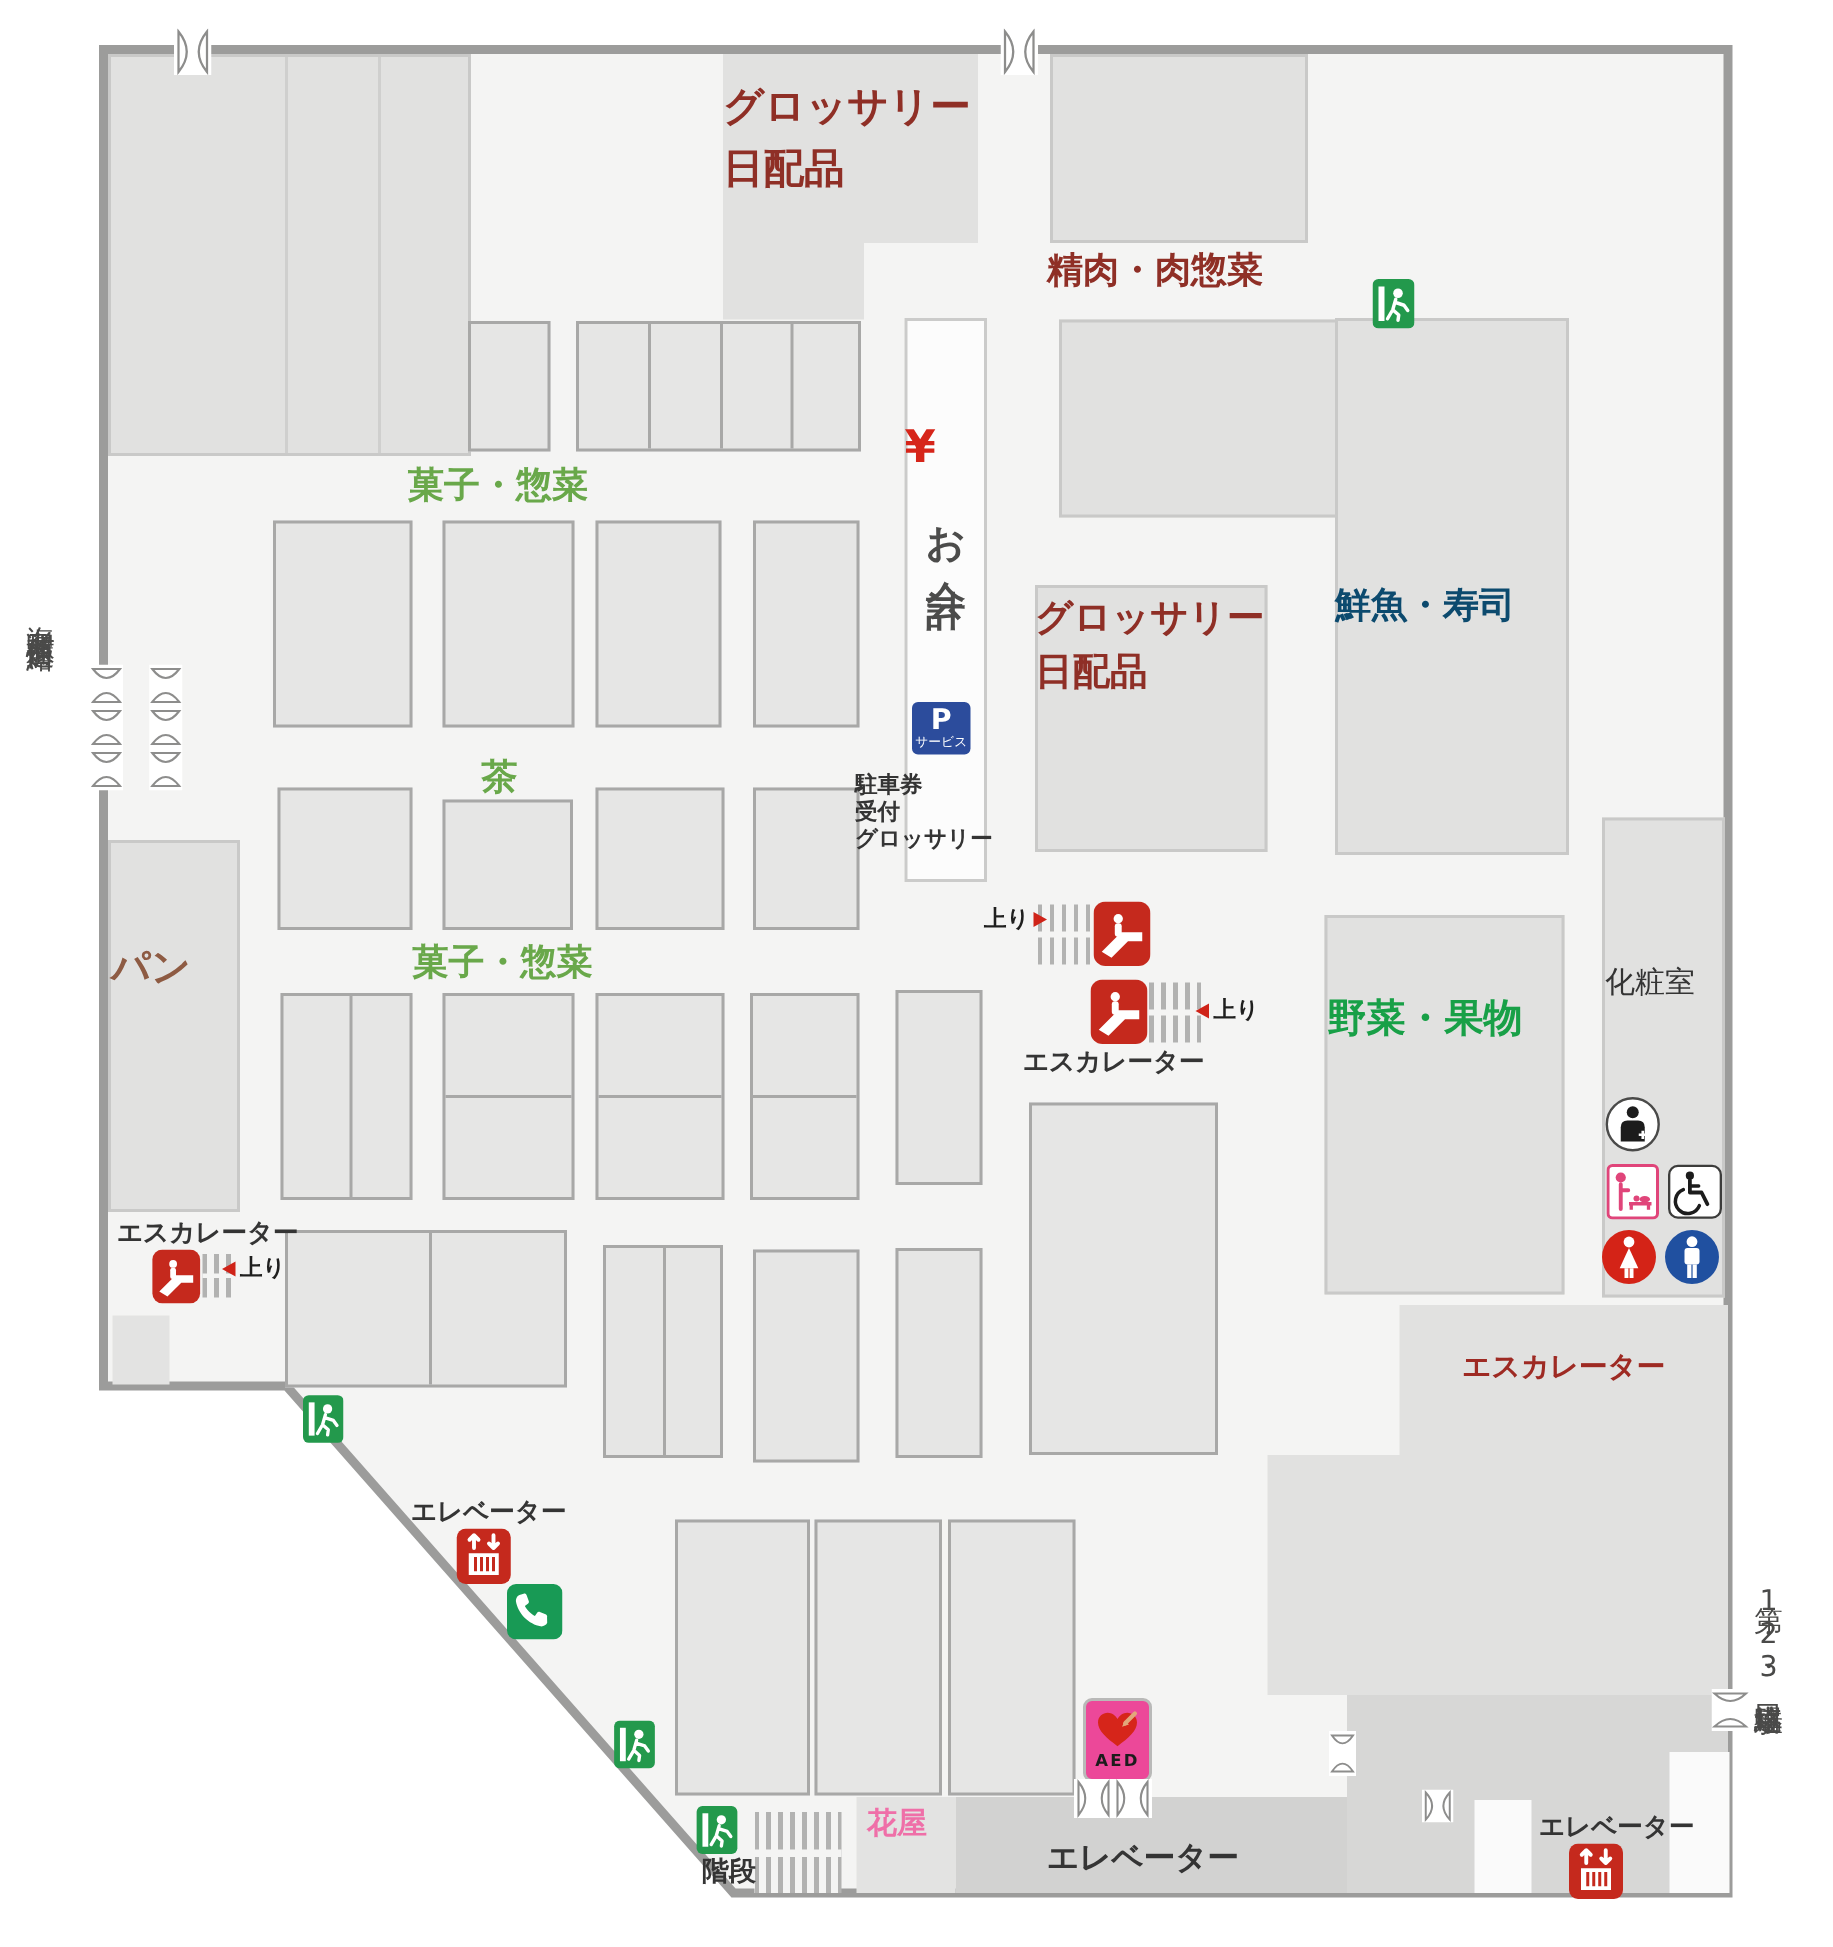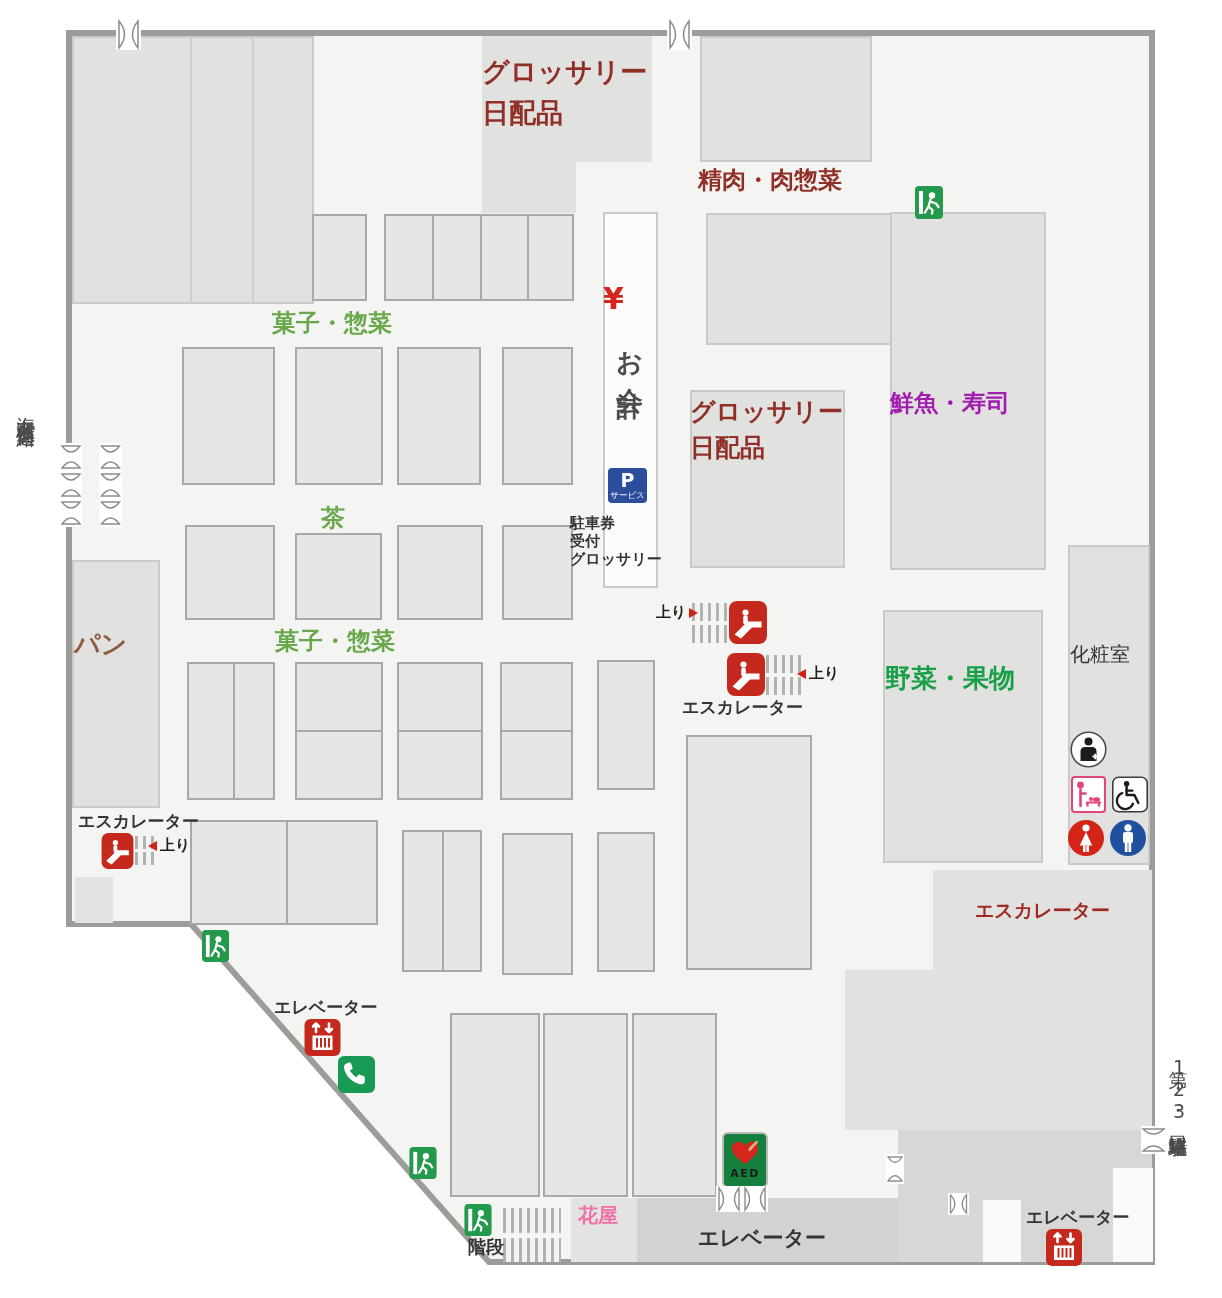--- a/index.html
+++ b/index.html
@@ -13,21 +13,21 @@
   
   .f{position:absolute;background:#e6e6e5;border:2px solid #a8a8a7;box-sizing:border-box;}
   .divv{position:absolute;top:0;bottom:0;width:2px;background:#a8a8a7;}
   .divh{position:absolute;left:0;right:0;height:2px;background:#a8a8a7;}
   .divsoft{position:absolute;top:0;bottom:0;width:2px;background:#cfcfce;}
   .lbl{position:absolute;white-space:pre-line;}
   .c{}
   .maroon{color:#8f2f26;font-weight:bold;}
   .green{color:#69a84a;font-weight:bold;}
   .bgreen{color:#18a047;font-weight:bold;}
-  .blue{color:#a21caf;font-weight:bold;}
+  .blue{color:#0c4a6e;font-weight:bold;}
   .brown{color:#8e5b43;font-weight:bold;}
   .red{color:#d6251a;font-weight:bold;}
   .pink{color:#ef6fa8;font-weight:bold;}
   .dark{color:#343434;}
   .bold{font-weight:bold;}
   .vert{writing-mode:vertical-rl;}
   .upright{text-orientation:upright;}
   .stripes{position:absolute;background:repeating-linear-gradient(90deg,#b2b2b1 0 3px,#f4f4f3 3px 8px);}
   .stripes:after{content:"";position:absolute;left:0;right:0;top:46%;height:10%;background:#f4f4f3;}
   .icon{position:absolute;line-height:0;}
@@ -36,21 +36,21 @@
   .tl{width:0;height:0;border-right:9px solid #cf2318;border-top:5.5px solid transparent;border-bottom:5.5px solid transparent;}
   .store141{position:absolute;left:774px;top:1012px;width:74px;height:186px;background:#fff;
             border:7px solid #ee7025;box-sizing:border-box;display:flex;align-items:center;justify-content:center;
             font-size:25px;font-weight:bold;color:#1b1b1b;}
   .checkout{position:absolute;left:603px;top:212px;width:55px;height:376px;background:#fcfcfc;
             border:2px solid #cbcbca;box-sizing:border-box;}
   .picon{position:absolute;left:608px;top:468px;width:39px;height:35px;background:#2c4c9c;border-radius:4px;
          color:#fff;display:flex;flex-direction:column;align-items:center;justify-content:center;}
   .p-big{font-size:19px;font-weight:bold;line-height:1;}
   .p-sub{font-size:8.5px;line-height:1;margin-top:1px;}
-  .aed{position:absolute;left:722px;top:1132px;width:46px;height:56px;background:#15803d;border:2px solid #b9b9b8;
+  .aed{position:absolute;left:722px;top:1132px;width:46px;height:56px;background:#ec4899;border:2px solid #b9b9b8;
        border-radius:6px;box-sizing:border-box;display:flex;flex-direction:column;align-items:center;justify-content:center;gap:1px;}
   .aed-text{font-size:11px;font-weight:bold;letter-spacing:1.5px;color:#1c1c1c;}
   .vinawalk{position:absolute;left:933px;top:896px;width:219px;text-align:center;color:#9e2a23;}
   .vw-brand{font-size:33px;font-weight:bold;letter-spacing:0.5px;line-height:1.05;}
   .vw-sub{font-size:19px;font-weight:bold;margin-top:2px;}
 </style>
 </head>
 <body>
 
 <div class="stage">

